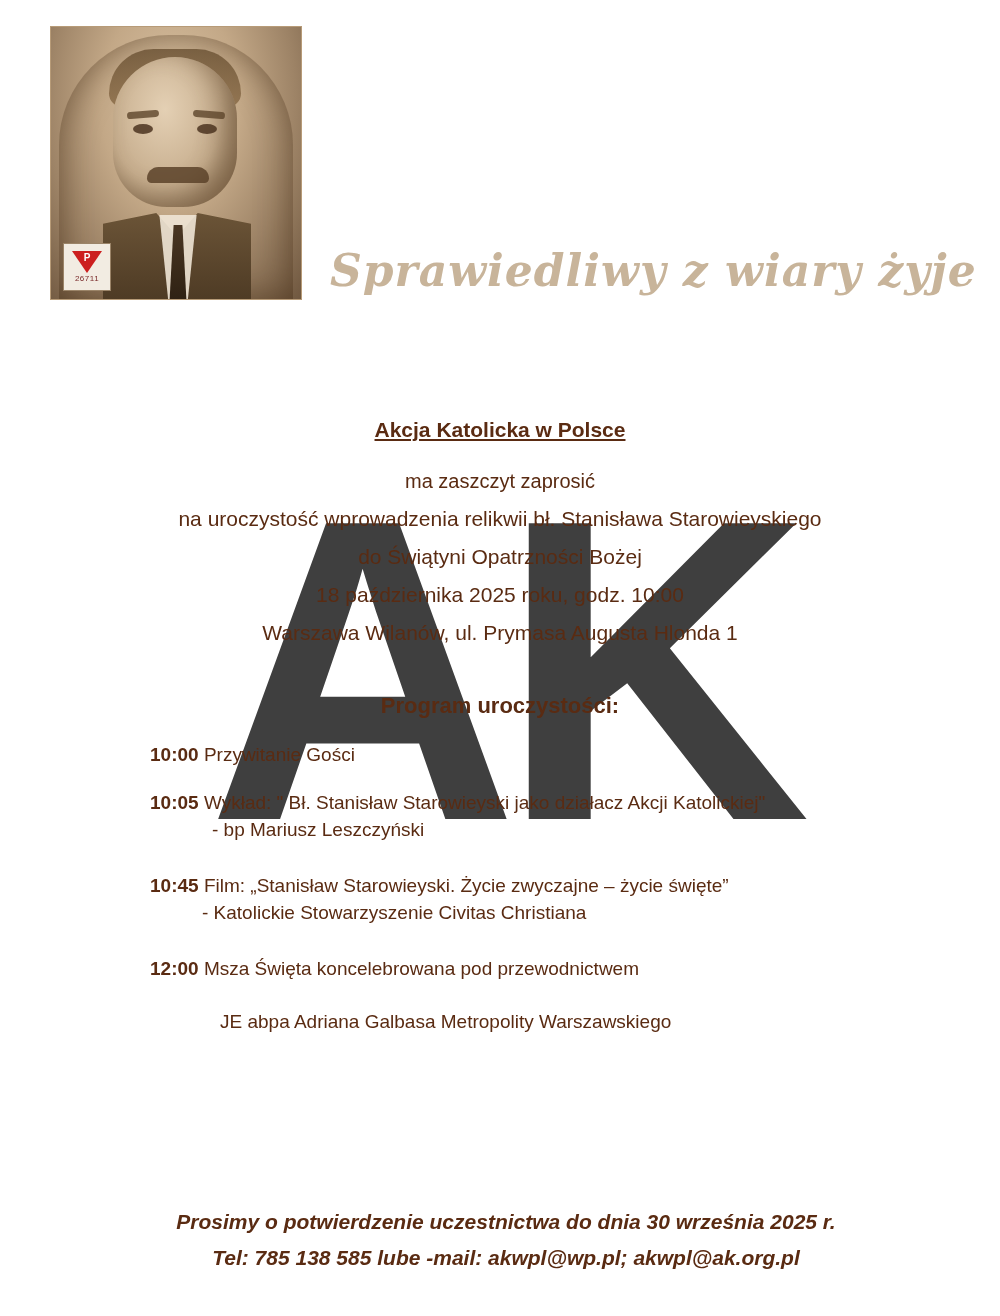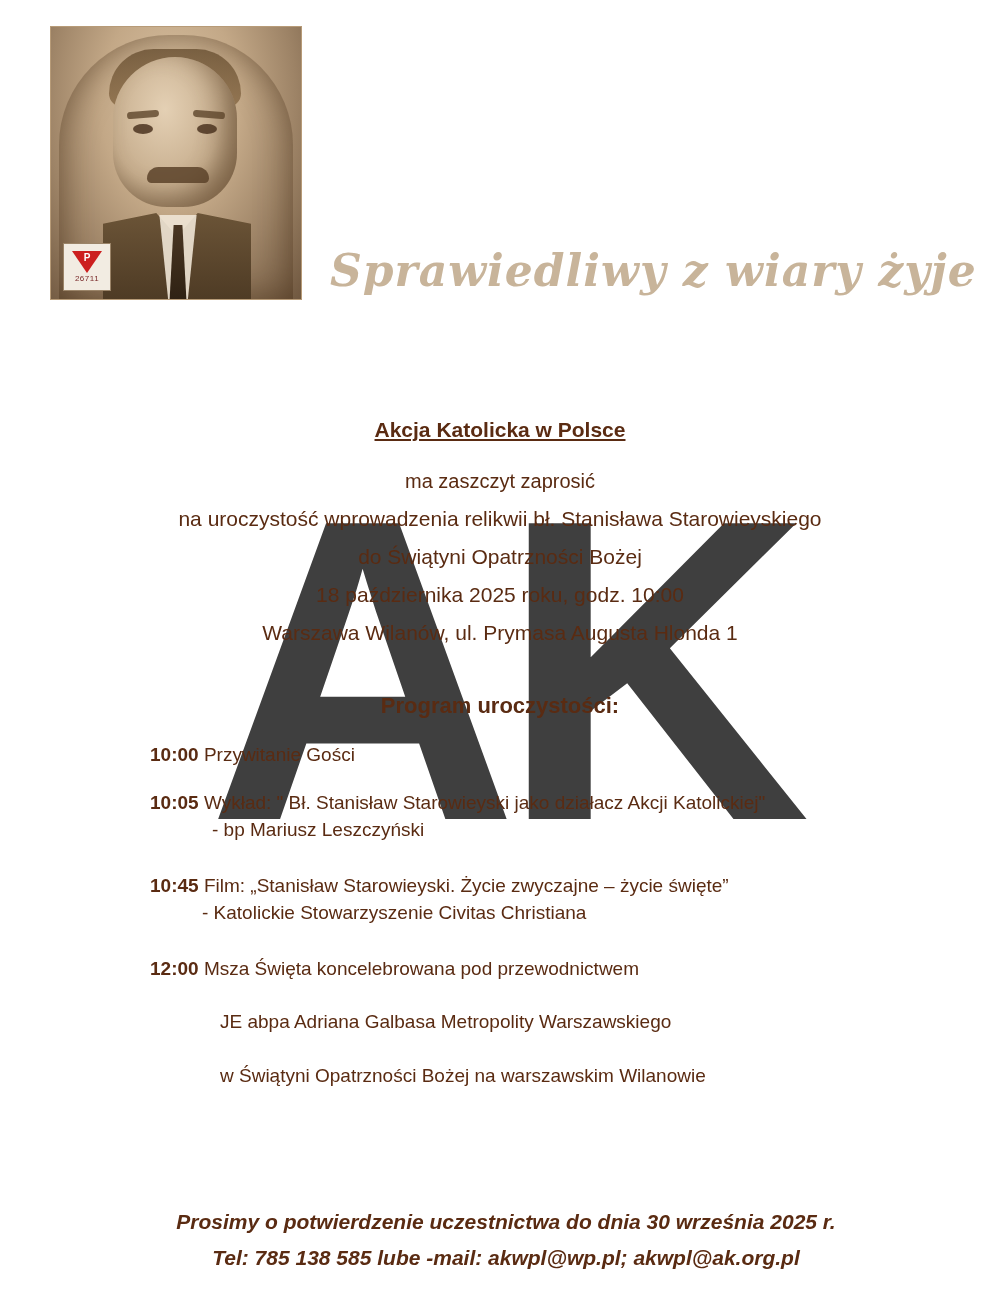--- a/index.html
+++ b/index.html
@@ -322,21 +322,20 @@
   </div>
 
   <div class="entry spaced">
     <span class="time">10:45</span><span>  Film: „Stanisław Starowieyski. Życie zwyczajne – życie święte”</span>
     <span class="sub">- Katolickie Stowarzyszenie Civitas Christiana</span>
   </div>
 
   <div class="entry spaced">
     <span class="time">12:00</span><span>  Msza Święta koncelebrowana pod przewodnictwem</span>
     <span class="sub-wide">JE abpa Adriana Galbasa Metropolity  Warszawskiego</span>
-    <span class="sub-wide">w Świątyni Opatrzności Bożej na warszawskim Wilanowie</span>
   </div>
 
 </div>
 
 <div class="footer">
   <div>Prosimy o potwierdzenie uczestnictwa do dnia 30 września 2025 r.</div>
   <div>Tel: 785 138 585 lube -mail: akwpl@wp.pl;    akwpl@ak.org.pl</div>
 </div>
 
 </body></html>

